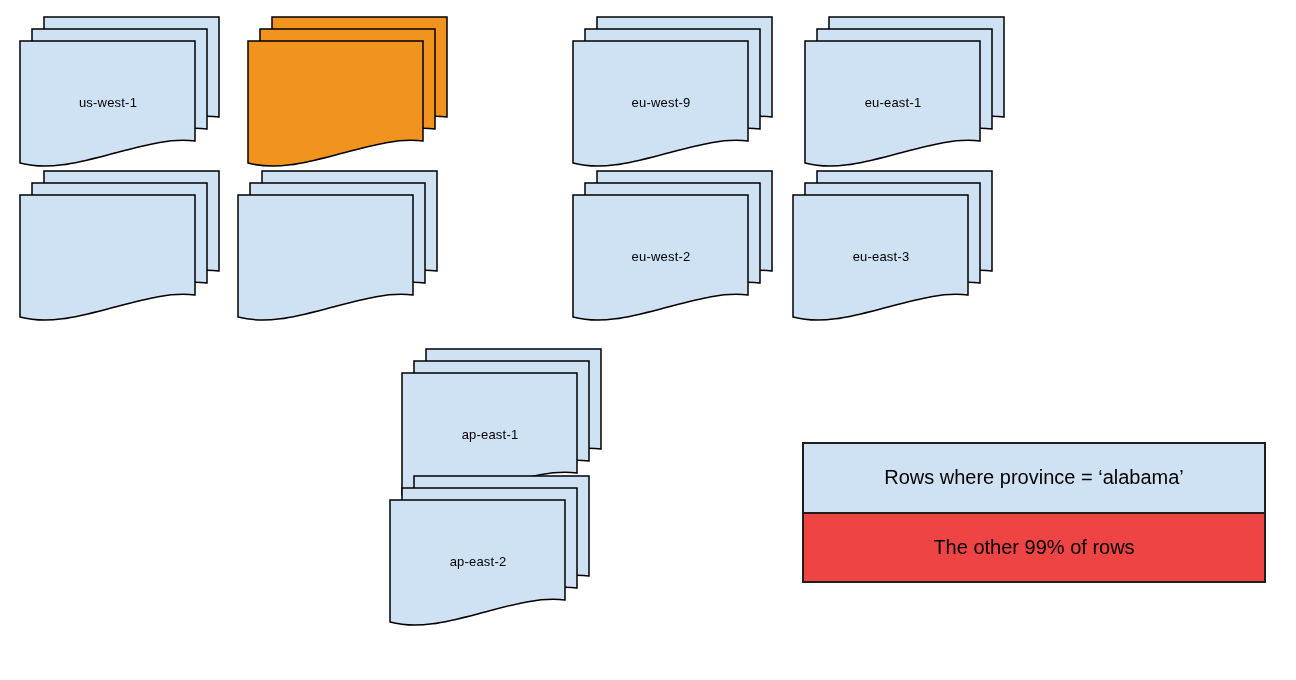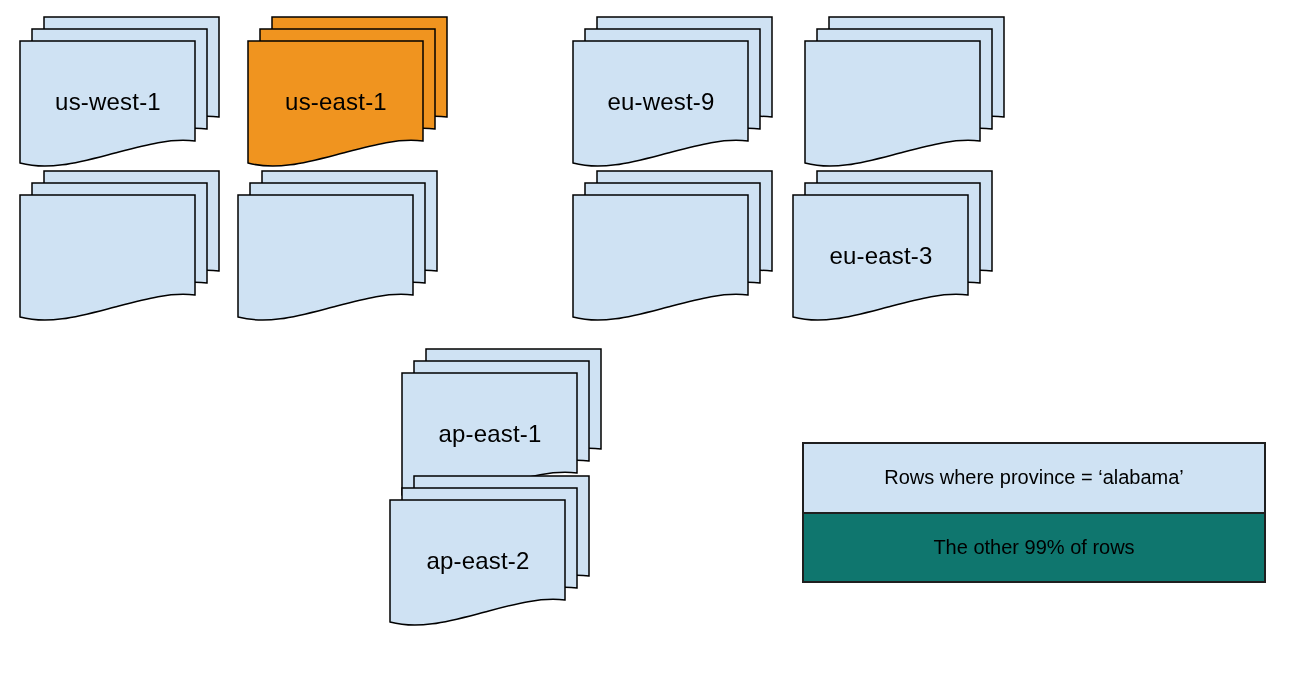--- a/index.html
+++ b/index.html
@@ -33,21 +33,21 @@
   }
   .stack-label {
     position: absolute;
     left: 0;
     top: 24px;
     width: 176px;
     height: 122px;
     display: flex;
     align-items: center;
     justify-content: center;
-    font-size: 24px;
+    font-size: 13px;
     color: #000000;
     letter-spacing: 0.2px;
   }
   
   .s-us-west-1 { left: 20px;  top: 17px; }
   .s-us-east-1 { left: 248px; top: 17px; }
   .s-eu-west-1 { left: 573px; top: 17px; }
   .s-eu-east-1 { left: 805px; top: 17px; }
   .s-us-west-2 { left: 20px;  top: 171px; }
   .s-us-east-2 { left: 238px; top: 171px; }
@@ -105,38 +105,38 @@
     </svg>
     <div class="stack-label">us-west-1</div>
   </div>
 
   <div class="stack s-us-east-1">
     <svg width="202" height="155" viewBox="0 0 202 155" fill="#f0941f">
       <use href="#docshape" x="24" y="0"></use>
       <use href="#docshape" x="12" y="12"></use>
       <use href="#docshape" x="0" y="24"></use>
     </svg>
-    <div class="stack-label">us-east-1</div>
   </div>
 
   <div class="stack s-eu-west-1">
     <svg width="202" height="155" viewBox="0 0 202 155" fill="#cfe2f3">
       <use href="#docshape" x="24" y="0"></use>
       <use href="#docshape" x="12" y="12"></use>
       <use href="#docshape" x="0" y="24"></use>
     </svg>
     <div class="stack-label">eu-west-9</div>
   </div>
 
   <div class="stack s-eu-east-1">
     <svg width="202" height="155" viewBox="0 0 202 155" fill="#cfe2f3">
       <use href="#docshape" x="24" y="0"></use>
       <use href="#docshape" x="12" y="12"></use>
       <use href="#docshape" x="0" y="24"></use>
     </svg>
+    <div class="stack-label">eu-east-1</div>
   </div>
 
   <div class="stack s-us-west-2">
     <svg width="202" height="155" viewBox="0 0 202 155" fill="#cfe2f3">
       <use href="#docshape" x="24" y="0"></use>
       <use href="#docshape" x="12" y="12"></use>
       <use href="#docshape" x="0" y="24"></use>
     </svg>
   </div>
 
@@ -147,20 +147,21 @@
       <use href="#docshape" x="0" y="24"></use>
     </svg>
   </div>
 
   <div class="stack s-eu-west-2">
     <svg width="202" height="155" viewBox="0 0 202 155" fill="#cfe2f3">
       <use href="#docshape" x="24" y="0"></use>
       <use href="#docshape" x="12" y="12"></use>
       <use href="#docshape" x="0" y="24"></use>
     </svg>
+    <div class="stack-label">eu-west-2</div>
   </div>
 
   <div class="stack s-eu-east-2">
     <svg width="202" height="155" viewBox="0 0 202 155" fill="#cfe2f3">
       <use href="#docshape" x="24" y="0"></use>
       <use href="#docshape" x="12" y="12"></use>
       <use href="#docshape" x="0" y="24"></use>
     </svg>
     <div class="stack-label">eu-east-3</div>
   </div>
@@ -178,16 +179,16 @@
     <svg width="202" height="155" viewBox="0 0 202 155" fill="#cfe2f3">
       <use href="#docshape" x="24" y="0"></use>
       <use href="#docshape" x="12" y="12"></use>
       <use href="#docshape" x="0" y="24"></use>
     </svg>
     <div class="stack-label">ap-east-2</div>
   </div>
 
   <div class="legend">
     <div class="legend-row" style="background-color: rgb(207, 226, 243);">Rows where province = ‘alabama’</div>
-    <div class="legend-row" style="background-color: #0f766e;">The other 99% of rows</div>
+    <div class="legend-row" style="background-color: #ef4444;">The other 99% of rows</div>
   </div>
 
 </div>
 
 </body></html>

